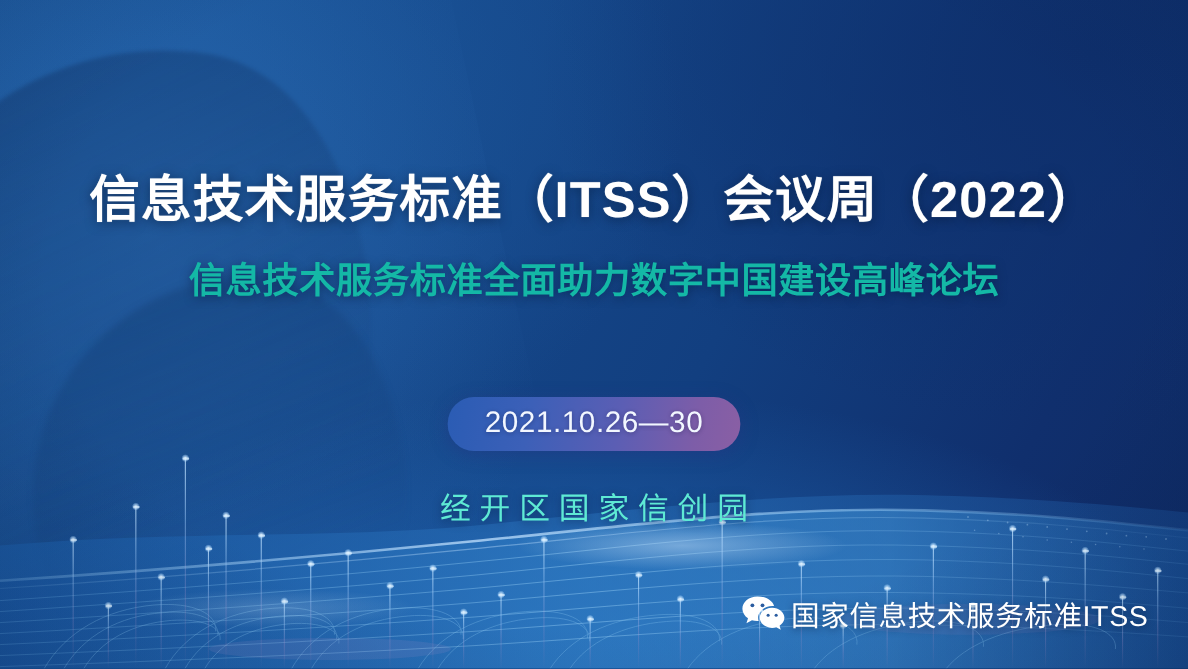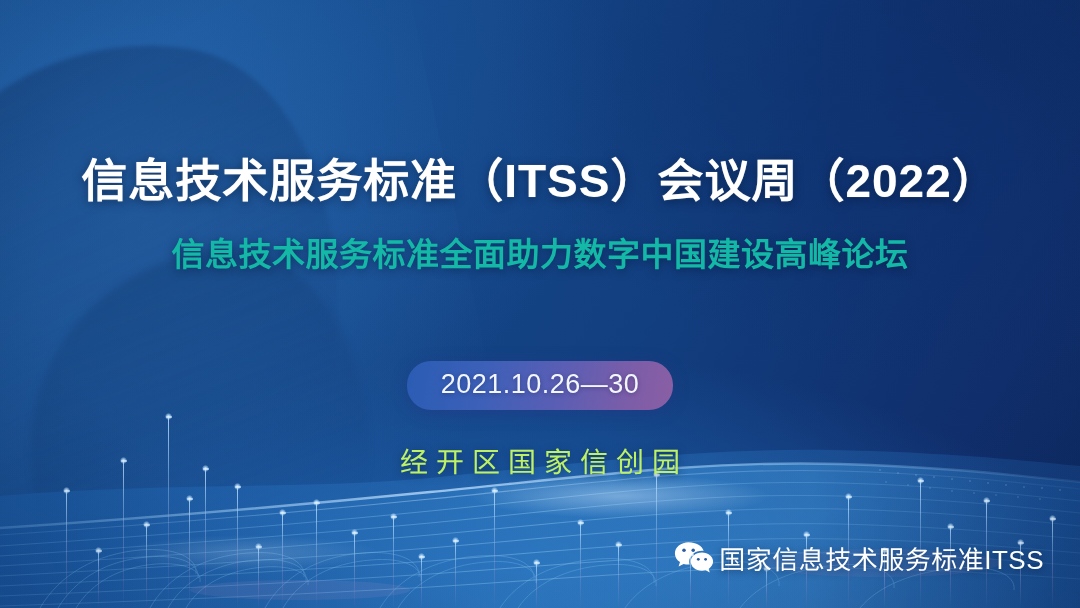--- a/index.html
+++ b/index.html
@@ -145,21 +145,21 @@
 
   .venue {
     position: absolute;
     left: 0; right: 0;
     top: 440px;
     text-align: center;
     font-size: 28px;
     font-weight: 400;
     letter-spacing: 8px;
     text-indent: 8px;
-    color: #bef264;
+    color: #5eead4;
     text-shadow: 0 2px 8px rgba(6,24,56,0.5);
     white-space: nowrap;
   }
 
   .wechat-row {
     position: absolute;
     right: 36px;
     top: 539px;
     display: flex;
     align-items: center;

